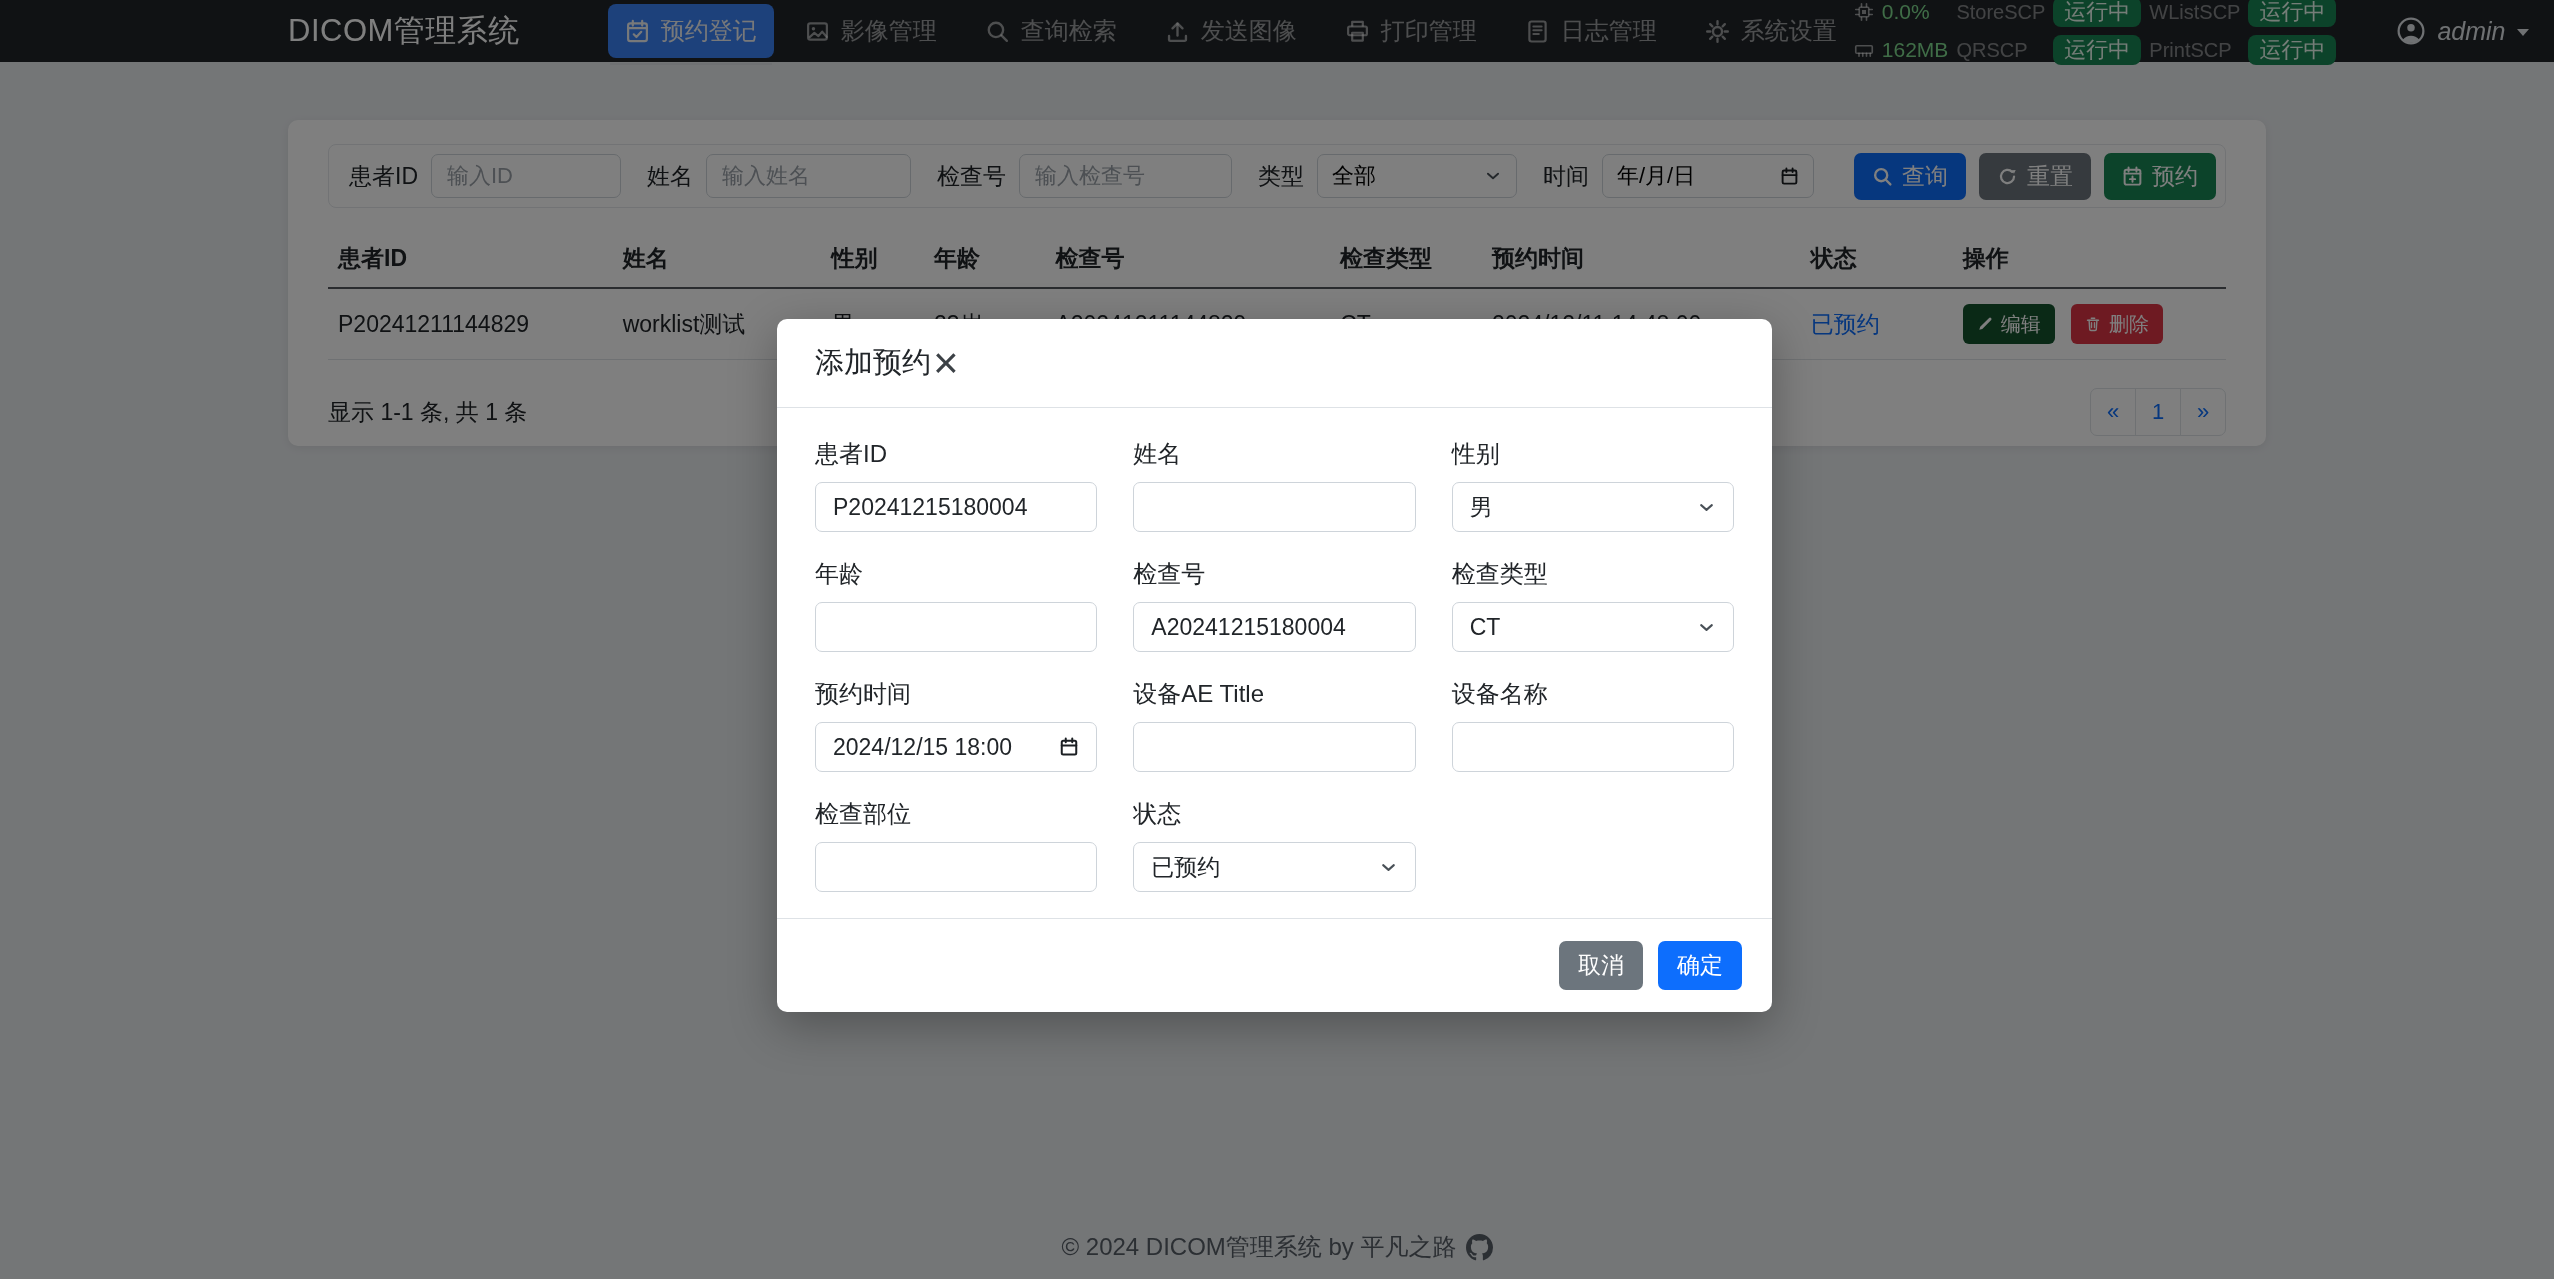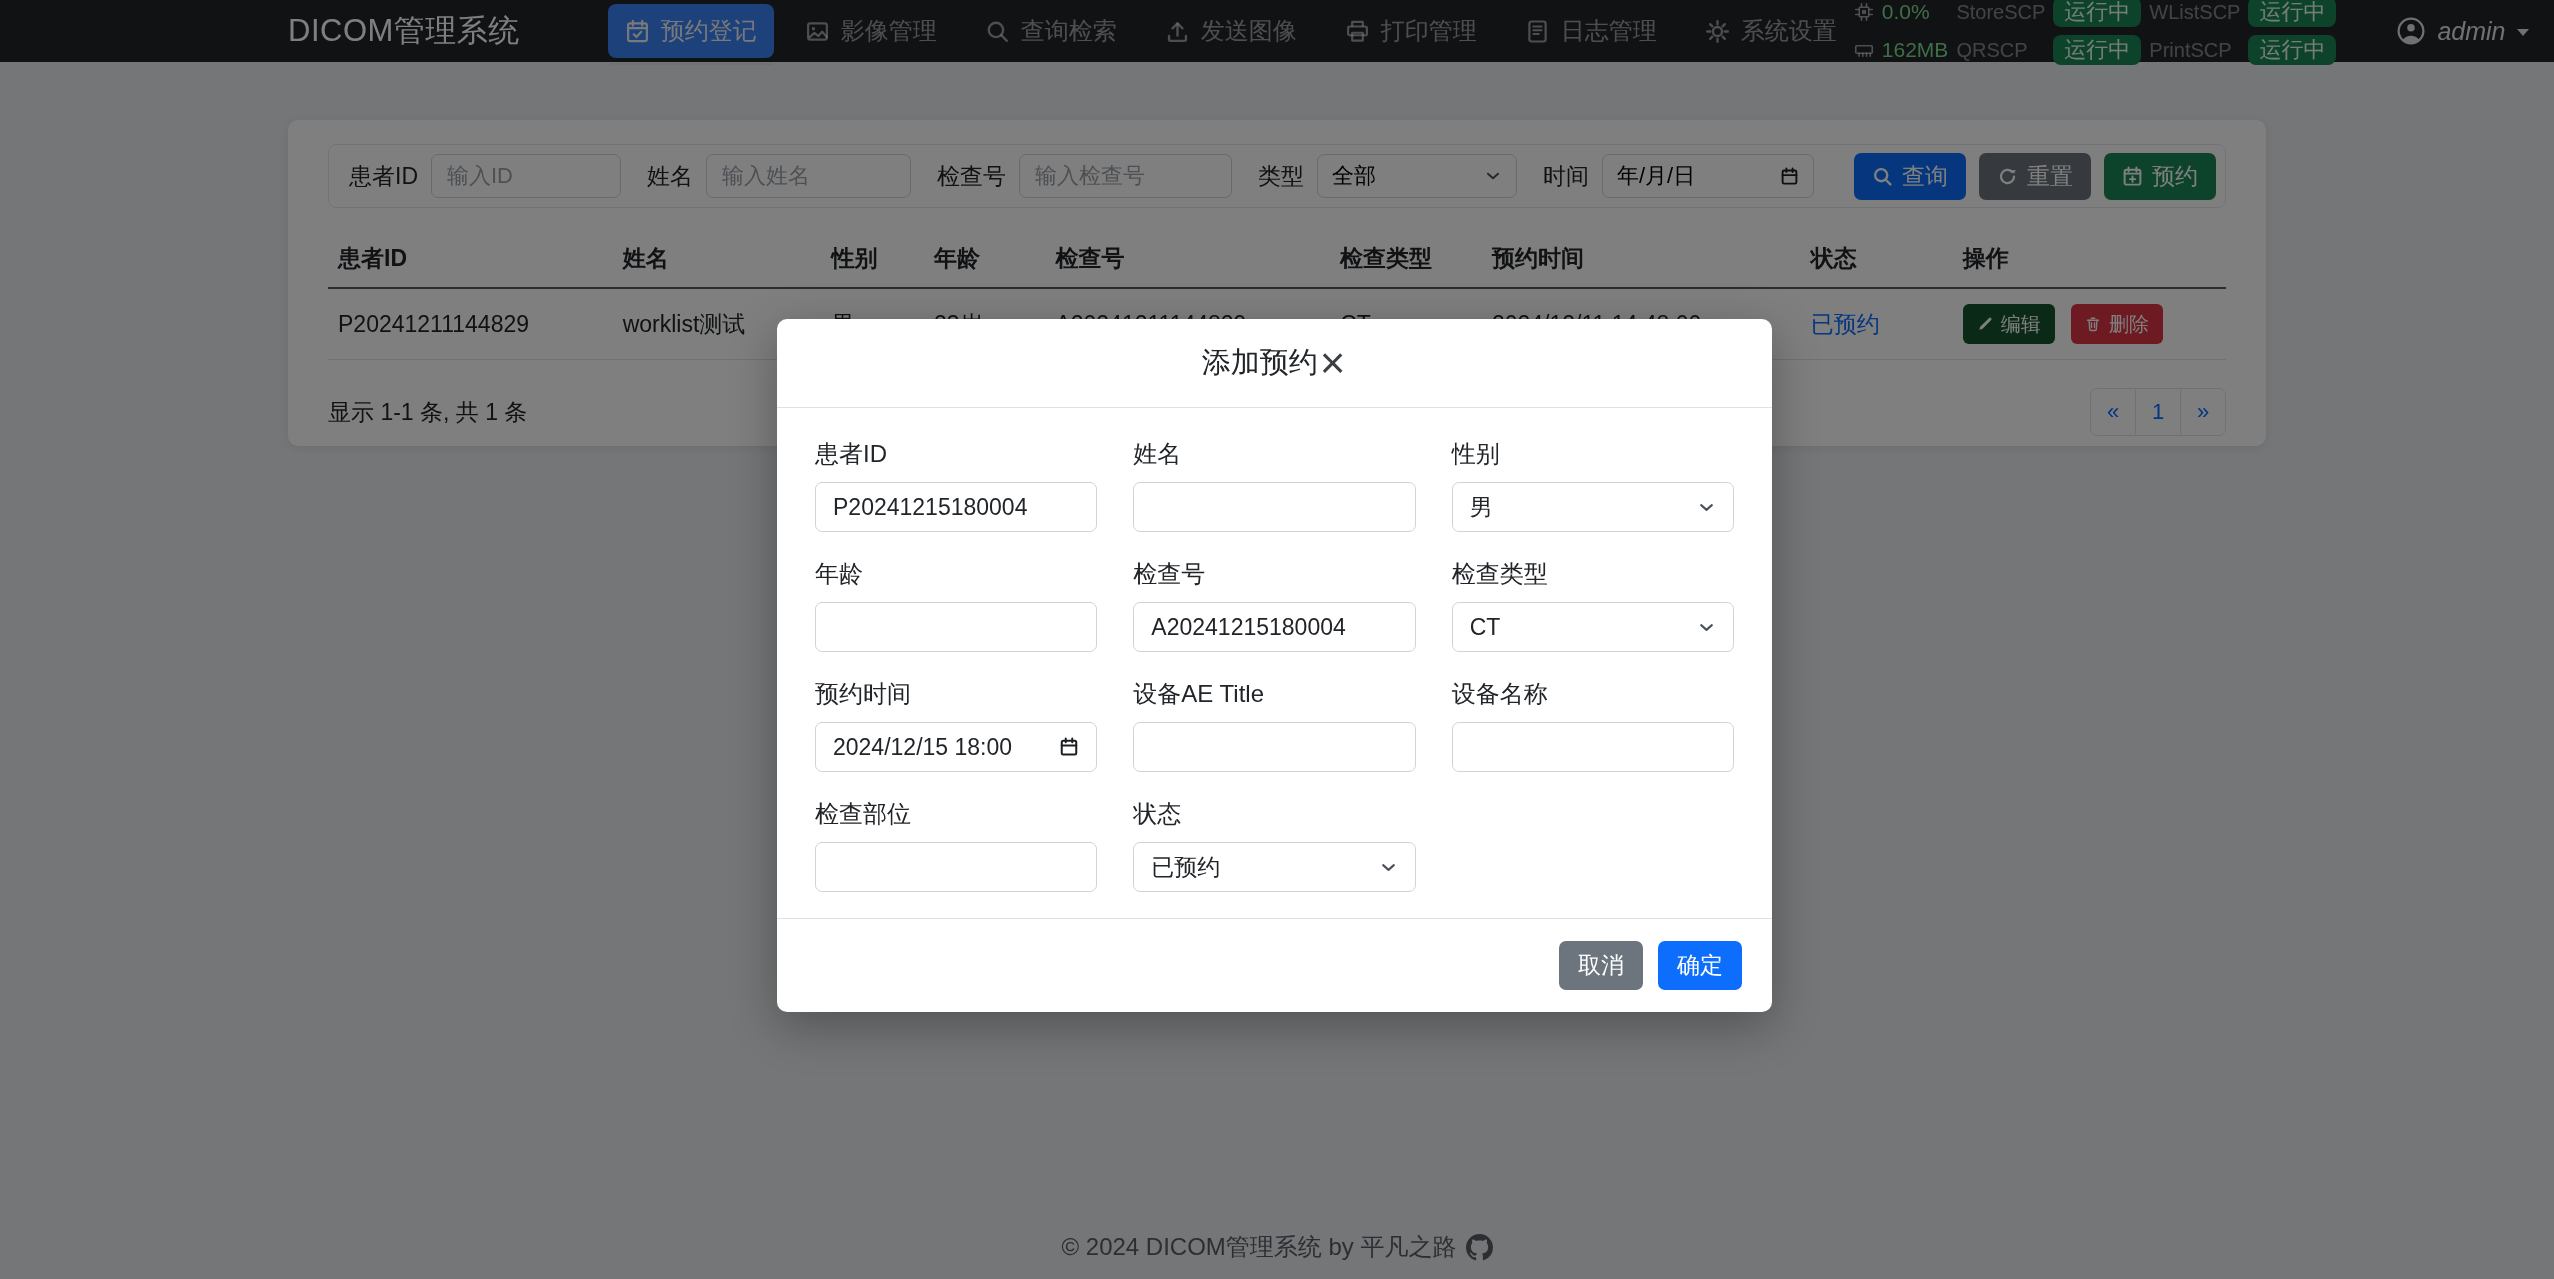--- a/index.html
+++ b/index.html
@@ -123,21 +123,21 @@
   }
 
   
   .backdrop { position:absolute; inset:0; background:rgba(0,0,0,.5); z-index:50; }
   .modal {
     position:absolute; left:777px; top:319px; width:995px; z-index:60;
     background:#fff; border-radius:10px;
     box-shadow:0 14px 48px rgba(0,0,0,.3);
   }
   .modal-header {
-    display:flex; align-items:center; justify-content:center;
+    display:flex; align-items:center; justify-content:flex-start;
     padding:24px 38px; border-bottom:1px solid #dee2e6;
   }
   .modal-title { font-size:29px; font-weight:500; color:#212529; }
   .modal-close {
     background:none; border:none; font-size:44px; line-height:.8; font-weight:300;
     color:#3c4146; cursor:pointer; padding:0 2px; font-family:inherit;
   }
   .modal-body {
     padding:30px 38px 8px;
     display:grid; grid-template-columns:repeat(3,1fr);

